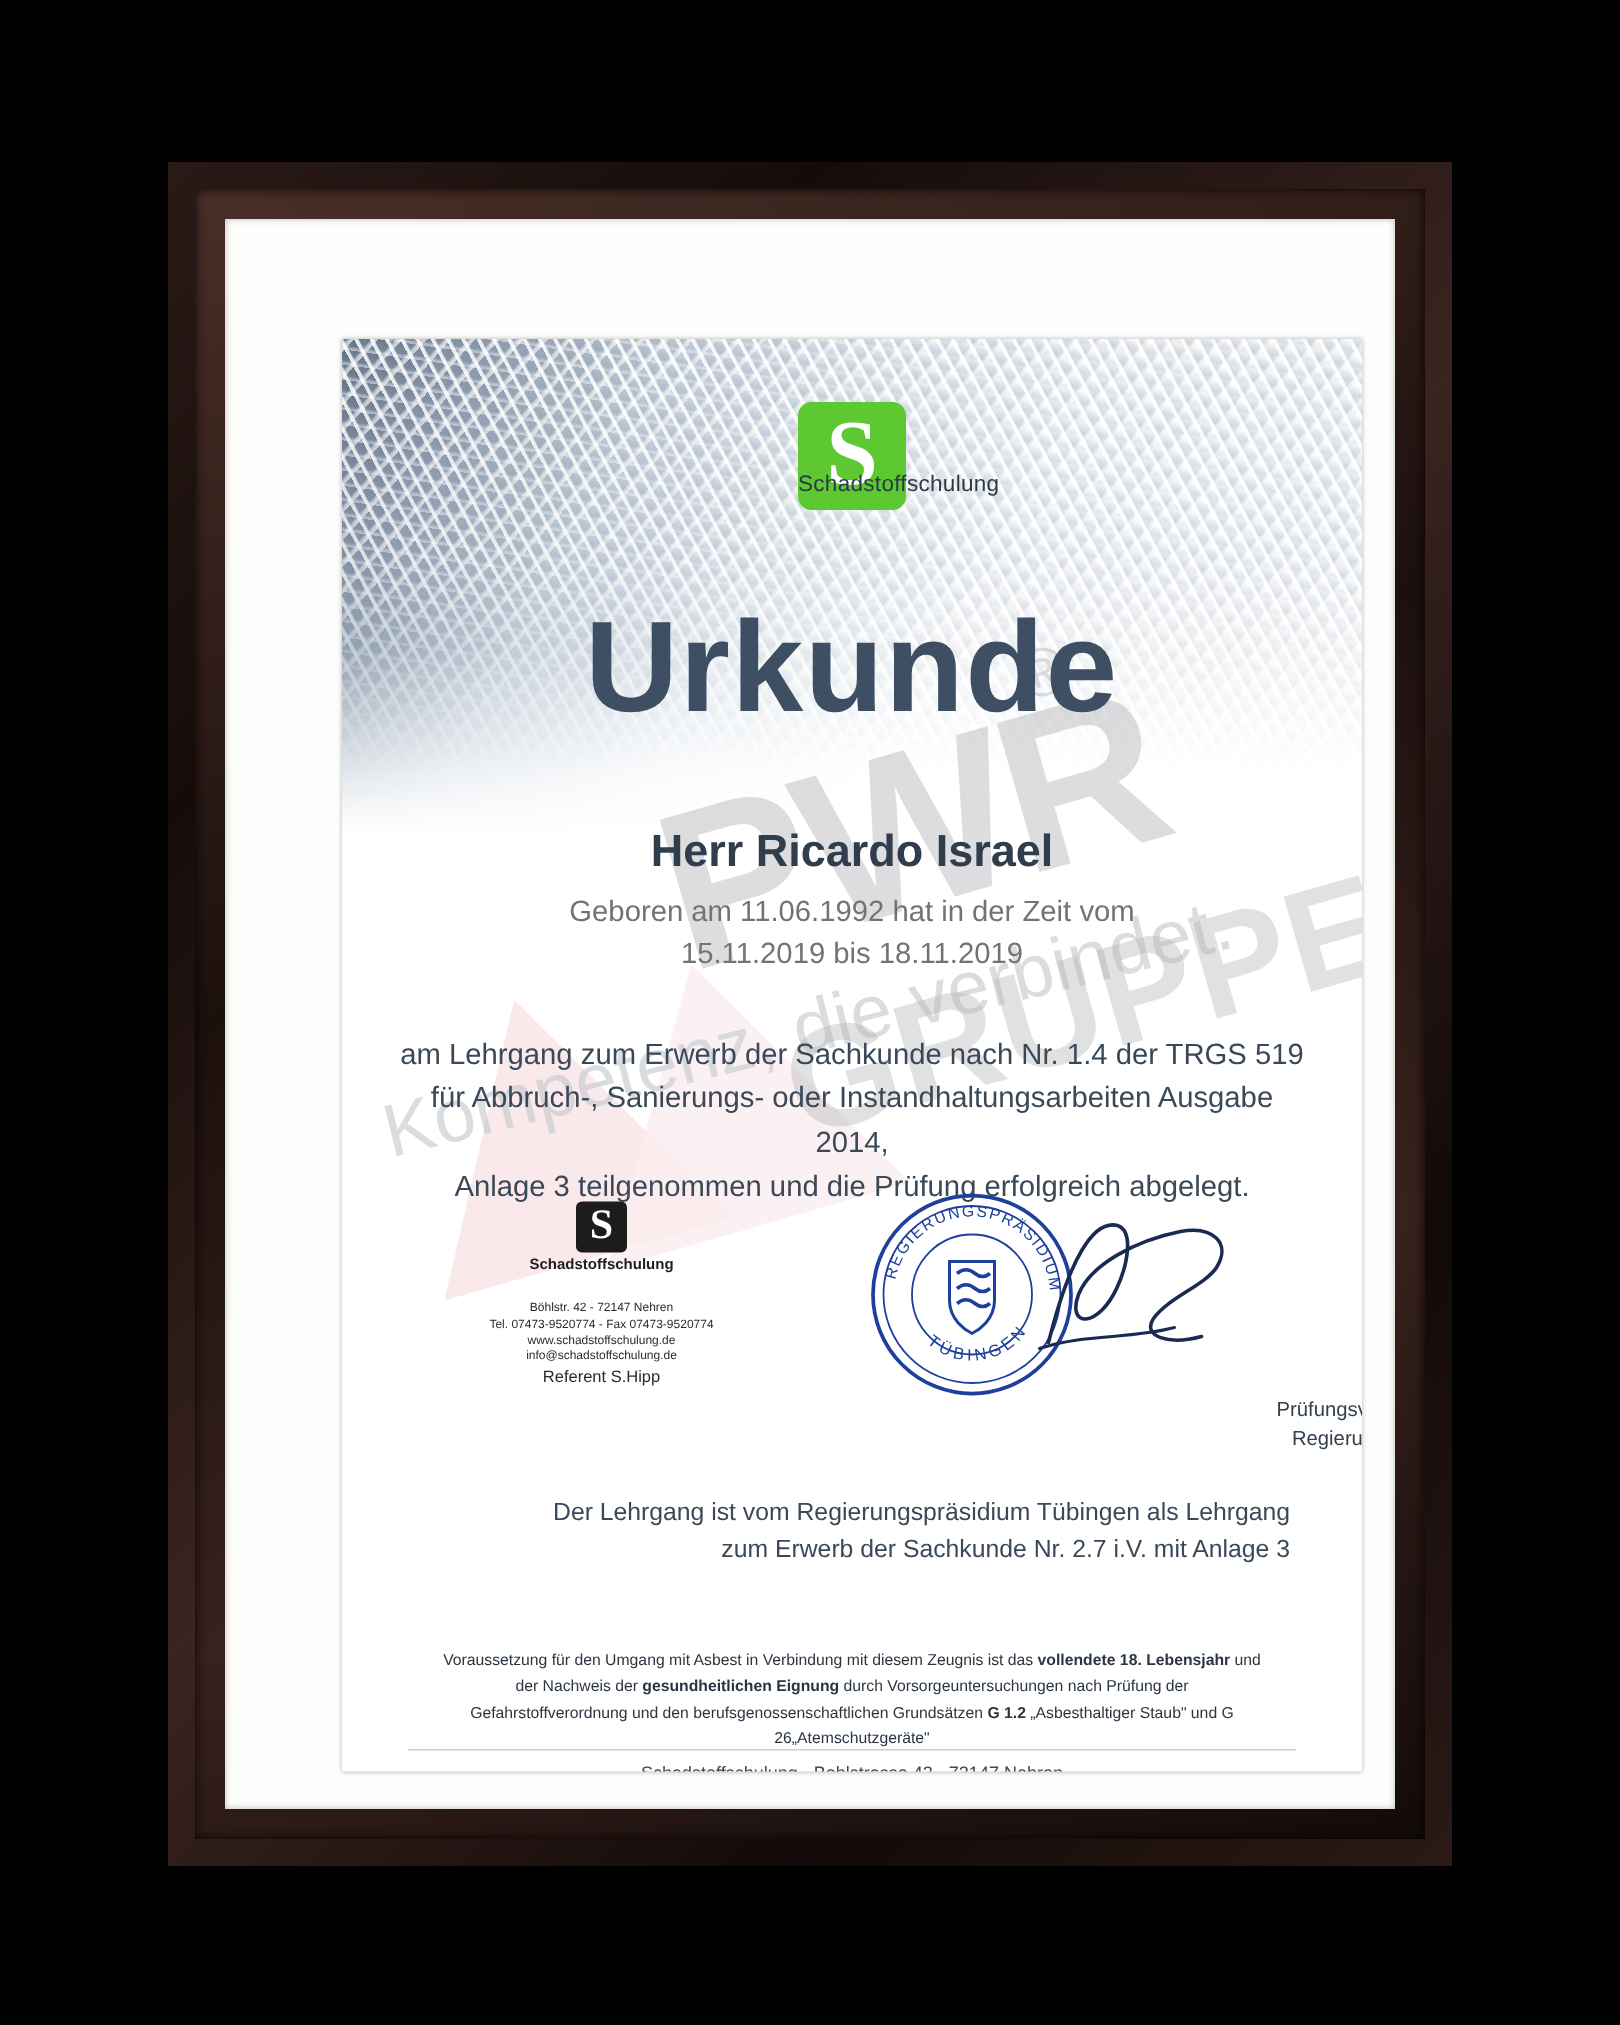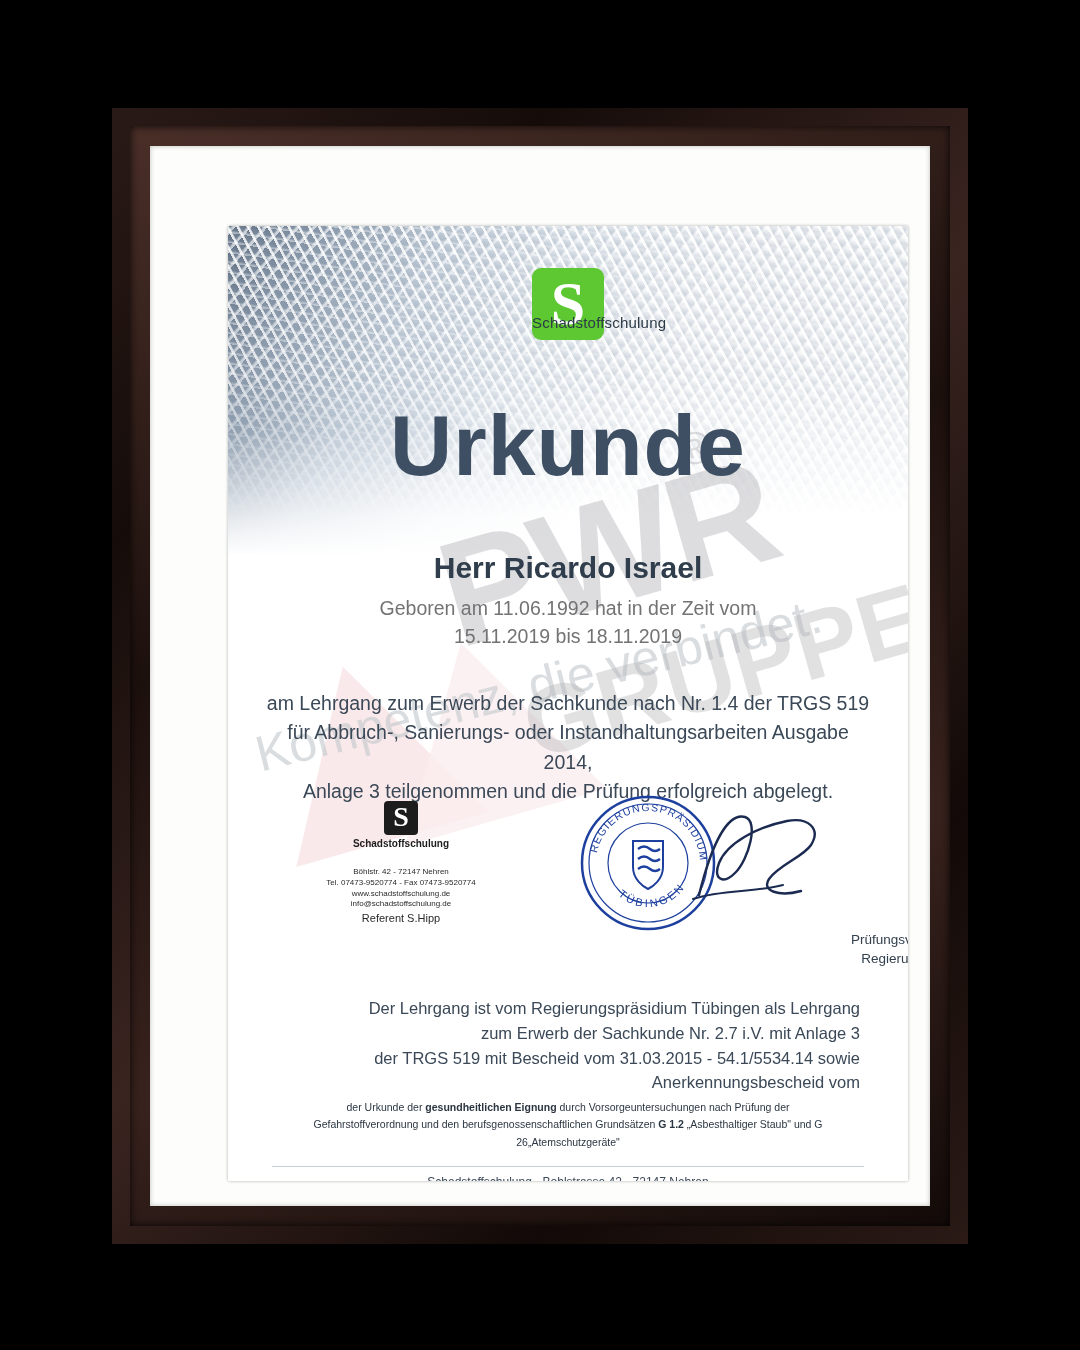--- a/index.html
+++ b/index.html
@@ -410,26 +410,28 @@
           <div class="sig-caption">
             <div>Prüfungsvorsitzender Elmar Linder</div>
             <div>Regierungspräsidium Tübingen</div>
           </div>
         </div>
       </div>
 
       <div class="recognition">
         <div>Der Lehrgang ist vom Regierungspräsidium Tübingen als Lehrgang</div>
         <div>zum Erwerb der Sachkunde Nr. 2.7 i.V. mit Anlage 3</div>
-        <div>der TRGS 519 mit Bescheid vom 31.03.2015 - 54.1/5534.14 sowie Anerkennungsbescheid vom</div>
       </div>
 
       <div class="conditions">
         <div>
-          <span>der Urkunde der </span><b>gesundheitlichen Eignung</b><span> durch Vorsorgeuntersuchungen nach Prüfung der</span>
+          <span>Voraussetzung für den Umgang mit Asbest in Verbindung mit diesem Zeugnis ist das </span><b>vollendete 18. Lebensjahr</b><span> und</span>
+        </div>
+        <div>
+          <span>der Nachweis der </span><b>gesundheitlichen Eignung</b><span> durch Vorsorgeuntersuchungen nach Prüfung der</span>
         </div>
         <div>
           <span>Gefahrstoffverordnung und den berufsgenossenschaftlichen Grundsätzen </span><b>G 1.2</b><span> „Asbesthaltiger Staub" und G 26„Atemschutzgeräte"</span>
         </div>
       </div>
 
       <div class="footer-rule"></div>
       <div class="footer">Schadstoffschulung - Bohlstrasse 42 - 72147 Nehren</div>
 
     </div>

